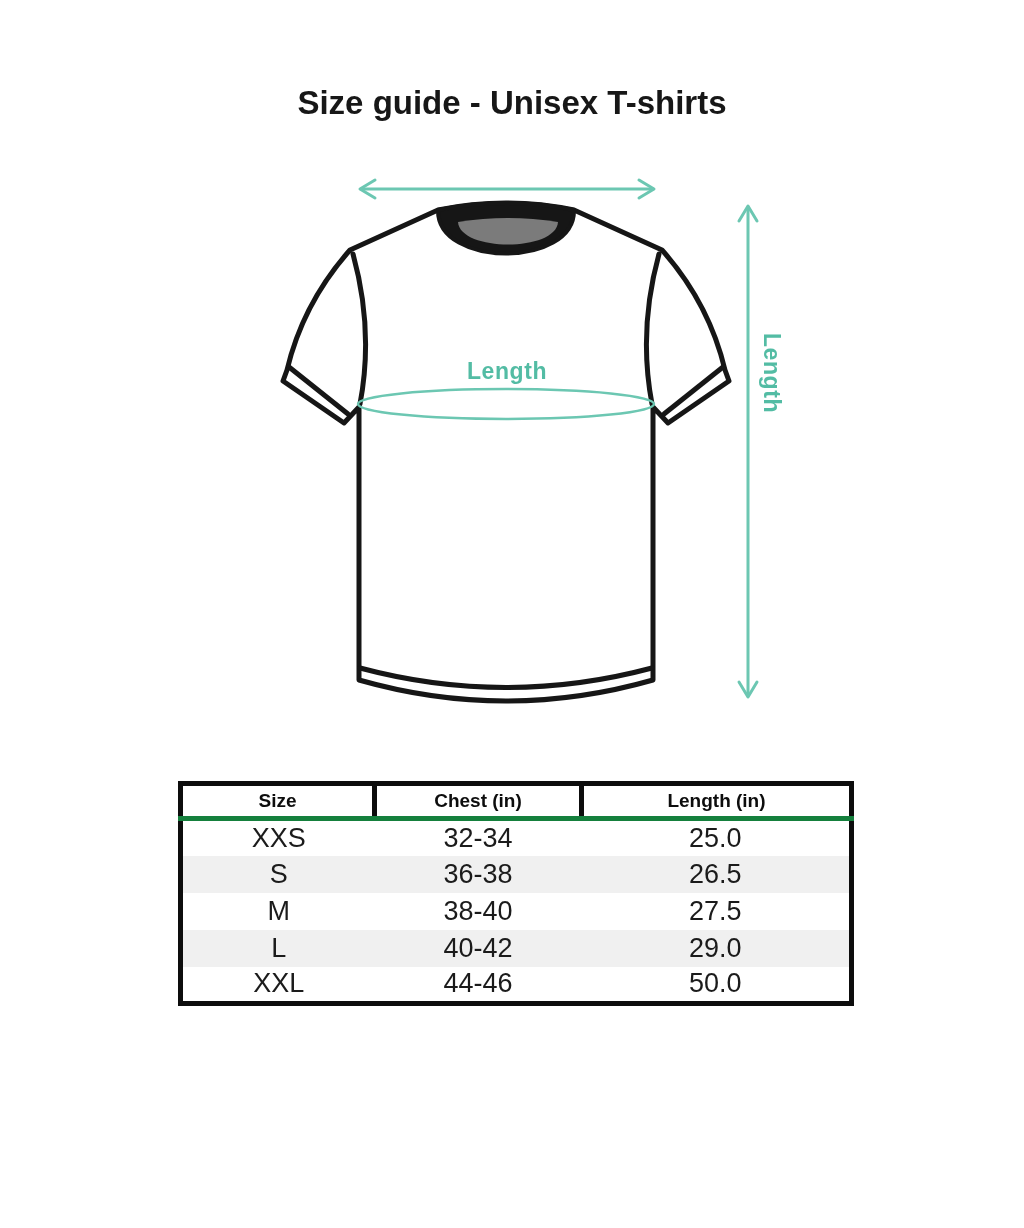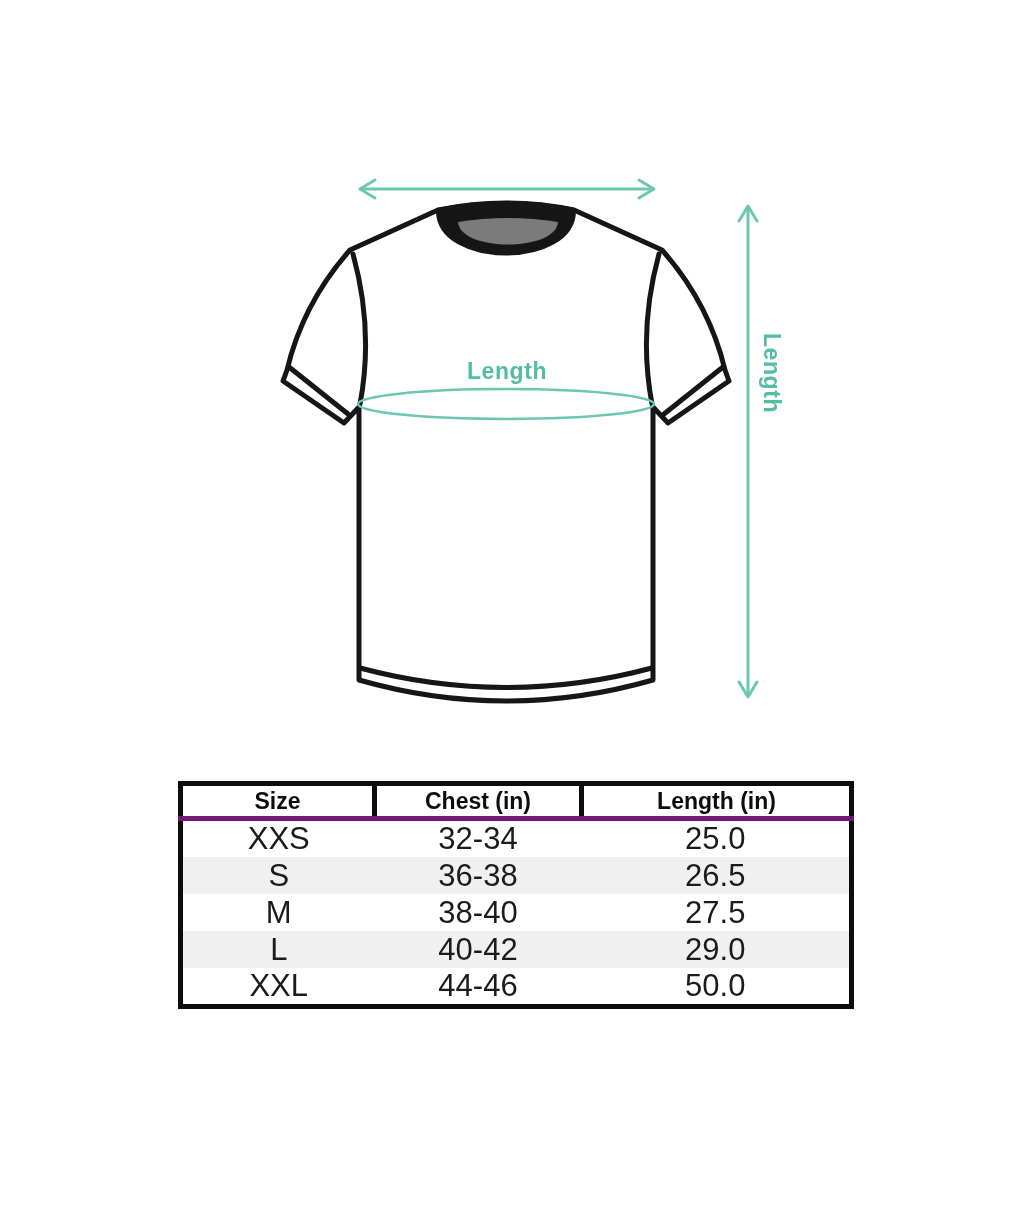--- a/index.html
+++ b/index.html
@@ -37,26 +37,26 @@
 
   .size-table{
     position:absolute;top:781px;left:178px;width:671px;
     border-collapse:collapse;table-layout:fixed;
     border:5px solid #0d0d0d;
   }
   .size-table col.c1{width:194px;}
   .size-table col.c2{width:207px;}
   .size-table col.c3{width:270px;}
   .size-table th{
-    height:35px;padding:0;font-size:23px;font-weight:bold;text-align:center;
-    border-bottom:5px solid #701a75;background:#ffffff;color:#0d0d0d;
+    height:35px;padding:0;font-size:19px;font-weight:bold;text-align:center;
+    border-bottom:5px solid #15803d;background:#ffffff;color:#0d0d0d;
   }
   .size-table th + th{border-left:5px solid #0d0d0d;}
   .size-table td{
-    height:37px;padding:0;font-size:31px;text-align:center;vertical-align:middle;
+    height:37px;padding:0;font-size:27px;text-align:center;vertical-align:middle;
     color:#1b1b1b;
   }
   .size-table tbody tr{background:#ffffff;}
   .size-table tbody tr:nth-child(even){background:var(--stripe);}
 </style>
 </head>
 <body>
 
 <div class="page">
 
@@ -95,20 +95,21 @@
       <polyline points="639,180 654,189 639,198"></polyline>
     </g>
 
     <g stroke="var(--teal-line)" stroke-width="3" fill="none" stroke-linecap="round" stroke-linejoin="round">
       <line x1="748" y1="208" x2="748" y2="695"></line>
       <polyline points="739,221 748,206 757,221"></polyline>
       <polyline points="739,682 748,697 757,682"></polyline>
     </g>
   </svg>
 
+  <div class="title">Size guide - Unisex T-shirts</div>
 
 
   <div class="teal-label chest-label">Length</div>
 
   <div class="teal-label length-label">Length</div>
 
   <table class="size-table">
     <colgroup>
       <col class="c1">
         <col class="c2">

